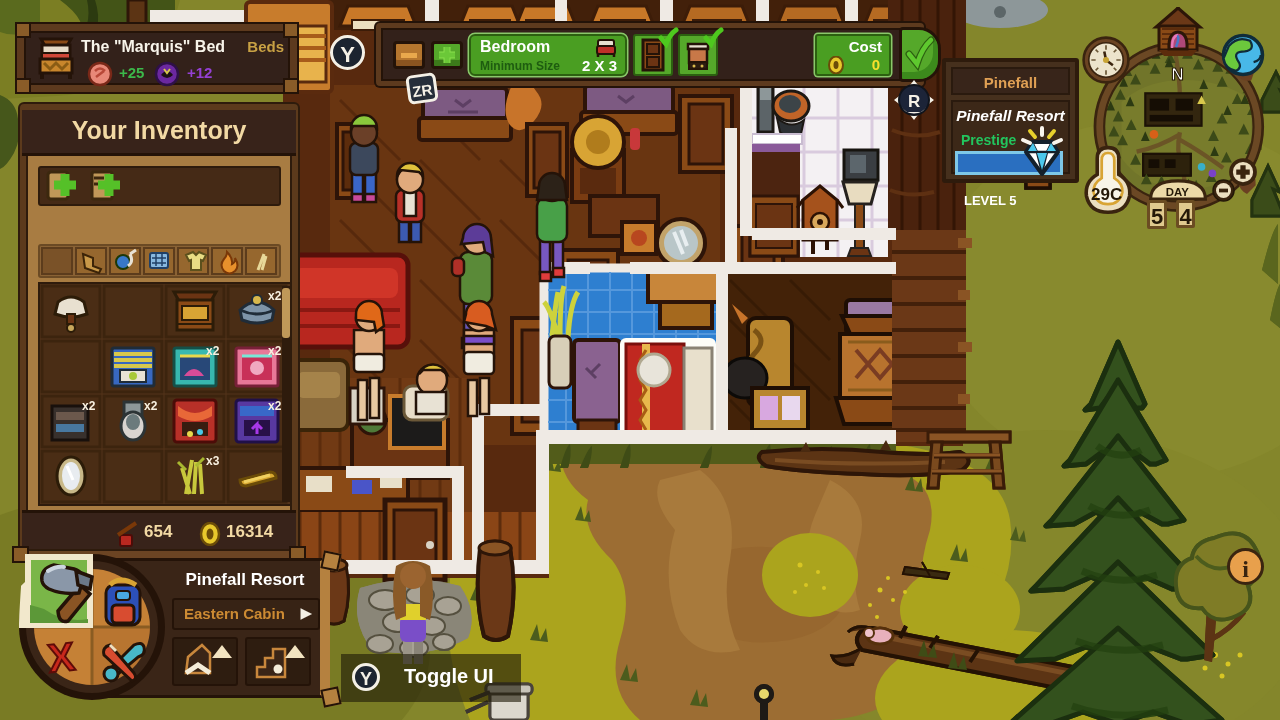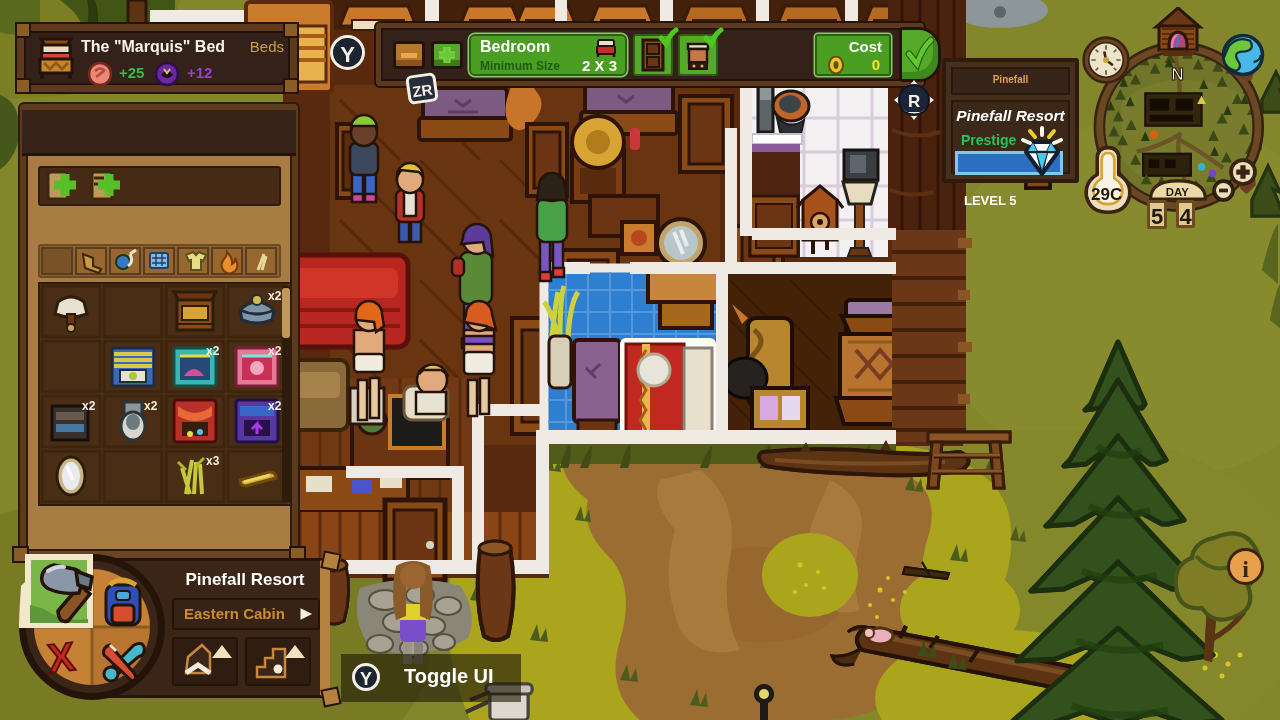--- a/index.html
+++ b/index.html
@@ -787,20 +787,21 @@
       <path d="M419,374 a15 15 0 0 1 28,0 l-6,-4 -18,0 z" fill="#e0c23c" stroke="#241308" stroke-width="2.5"></path>
       <rect x="416" y="392" width="30" height="22" fill="#e8e2d4" stroke="#241308" stroke-width="2.5"></rect>
     </g>
   </g>
 </svg>
 
 <div class="abs" style="left:20px;top:104px;width:278px;height:454px;background:#a87c42;border:6px solid #5c3a1c;border-radius:4px;box-shadow:0 0 0 2px #2e1b0c, inset 0 0 0 2px #2e1b0c;">
 
   <div class="abs" style="left:-4px;top:0px;width:274px;height:46px;background:#38231a;border-bottom:3px solid #241308;"></div>
 
+  <div class="abs" style="left:0;top:6px;width:266px;text-align:center;color:#f2d9a4;font-size:25px;font-weight:bold;">Your Inventory</div>
 
   <div class="abs" style="left:12px;top:56px;width:243px;height:40px;background:#452a16;border:2px solid #2e1b0c;border-radius:3px;">
     <svg width="239" height="36" viewBox="0 0 239 36">
       <g>
         <rect x="8" y="4" width="20" height="27" rx="3" fill="#c09858" stroke="#3c280e" stroke-width="3"></rect>
         <path d="M14,17 h22 M25,6 v22" stroke="#55c028" stroke-width="9"></path>
         <rect x="52" y="4" width="20" height="27" rx="2" fill="#c09858" stroke="#3c280e" stroke-width="3"></rect>
         <path d="M54,10 h10 M54,16 h7" stroke="#3c280e" stroke-width="3"></path>
         <path d="M58,17 h22 M69,6 v22" stroke="#55c028" stroke-width="9"></path>
       </g>
@@ -945,20 +946,32 @@
       <g>
             <path d="M200,196 l30,-8 q6,0 6,6 l-30,8 q-6,0 -6,-6z" fill="#d8a830" stroke="#6b4c08" stroke-width="3"></path>
             <path d="M204,198 l26,-7" stroke="#f0d060" stroke-width="3"></path>
           </g>
 
       <rect x="242" y="2" width="8" height="216" fill="#2e1b0c"></rect>
       <rect x="242" y="4" width="8" height="50" rx="3" fill="#c09858"></rect>
     </svg>
   </div>
 
+  <div class="abs" style="left:-4px;top:400px;width:274px;height:42px;background:#38231a;border-top:3px solid #241308;">
+    <svg class="abs" width="26" height="30" viewBox="0 0 26 30" style="left:92px;top:6px;">
+      <rect x="6" y="16" width="12" height="11" rx="2" fill="#b82820" stroke="#4c0c08" stroke-width="2"></rect>
+      <path d="M4,16 l18,-12" stroke="#7a3808" stroke-width="4"></path>
+    </svg>
+    <span class="abs" style="left:122px;top:9px;color:#f2d9a4;font-size:17px;font-weight:bold;">654</span>
+    <svg class="abs" width="24" height="24" viewBox="0 0 24 24" style="left:176px;top:9px;">
+      <ellipse cx="12" cy="12" rx="9" ry="11" fill="#e8c82c" stroke="#6b4c08" stroke-width="2.5"></ellipse>
+      <ellipse cx="12" cy="12" rx="3.5" ry="5.5" fill="#6b4c08"></ellipse>
+    </svg>
+    <span class="abs" style="left:204px;top:9px;color:#f2d9a4;font-size:17px;font-weight:bold;">16314</span>
+  </div>
 </div>
 
 <div class="abs" style="left:16px;top:549px;width:286px;height:13px;background:#6b4423;border:2px solid #2e1b0c;border-radius:2px;"></div>
 <div class="abs" style="left:12px;top:546px;width:17px;height:17px;background:#8a5c28;border:2px solid #241308;"></div>
 <div class="abs" style="left:289px;top:546px;width:17px;height:17px;background:#8a5c28;border:2px solid #241308;"></div>
 
 <div class="abs" style="left:17px;top:24px;width:280px;height:68px;background:#33211a;border:7px solid #5d3a1e;border-radius:3px;box-shadow:0 0 0 2px #241308, inset 0 0 0 2px #241308;">
 
   <div class="abs" style="left:-9px;top:-9px;width:16px;height:16px;background:#8a5c28;border:2px solid #241308;"></div>
   <div class="abs" style="right:-9px;top:-9px;width:16px;height:16px;background:#8a5c28;border:2px solid #241308;"></div>
@@ -969,21 +982,21 @@
     <path d="M6,4 h30 l-4,7 h-22 z" fill="#8a4a16" stroke="#241308" stroke-width="3"></path>
     <rect x="7" y="10" width="28" height="12" fill="#e8dcc8" stroke="#241308" stroke-width="3"></rect>
     <rect x="7" y="18" width="28" height="8" fill="#d04838" stroke="#241308" stroke-width="2"></rect>
     <rect x="5" y="24" width="32" height="14" fill="#c8862c" stroke="#241308" stroke-width="3"></rect>
     <path d="M9,28 l6,6 6,-6 6,6 6,-6" stroke="#8a5c14" stroke-width="3" fill="none"></path>
     <path d="M7,38 v6 M35,38 v6" stroke="#241308" stroke-width="4"></path>
   </svg>
 
   <span class="abs" style="left:57px;top:7px;color:#f8f4ea;font-size:16px;font-weight:bold;">The "Marquis" Bed</span>
 
-  <span class="abs" style="right:6px;top:7px;color:#c8a144;font-size:15px;font-weight:normal;">Beds</span>
+  <span class="abs" style="right:6px;top:7px;color:#c8a144;font-size:15px;font-weight:bold;">Beds</span>
 
   <svg class="abs" width="26" height="26" viewBox="0 0 26 26" style="left:63px;top:30px;">
     <circle cx="13" cy="13" r="11" fill="#e88878" stroke="#7a2818" stroke-width="2.5"></circle>
     <path d="M8,10 q5,-5 10,0 M9,16 l8,-6" stroke="#b84838" stroke-width="2.5" fill="none"></path>
   </svg>
   <span class="abs" style="left:95px;top:33px;color:#3cb84a;font-size:15px;font-weight:bold;">+25</span>
 
   <svg class="abs" width="26" height="26" viewBox="0 0 26 26" style="left:130px;top:30px;">
     <circle cx="13" cy="13" r="11" fill="#6b28a0 " stroke="#2e1048" stroke-width="2.5"></circle>
     <path d="M7,14 q6,-8 12,0 q-6,6 -12,0z" fill="#1c1014"></path>
@@ -1065,21 +1078,21 @@
   <path d="M22,2 l7,9 h-14 z M22,42 l7,-9 h-14 z M2,22 l9,7 v-14 z M42,22 l-9,7 v-14 z" fill="#f4f0e6"></path>
   <circle cx="22" cy="22" r="15" fill="#1c2438"></circle>
   <path d="M9,28 a15,15 0 0 0 26,0 l-4,6 h-18 z" fill="#f4f0e6"></path>
   <circle cx="22" cy="22" r="15" fill="none" stroke="#10141c" stroke-width="2"></circle>
   <text x="16" y="29" font-size="17" font-weight="bold" fill="#f4f0e6" font-family="Liberation Sans">R</text>
 </svg>
 
 <div class="abs" style="left:942px;top:58px;width:137px;height:125px;background:#46301d;border:4px solid #2e1b0c;border-radius:3px;">
 
   <div class="abs" style="left:5px;top:5px;width:119px;height:28px;background:#38251a;border:2px solid #2a1a0e;">
-    <div style="text-align:center;color:#e0a054;font-size:10px;font-weight:bold;padding-top:5px;">Pinefall</div>
+    <div style="text-align:center;color:#e0a054;font-size:15px;font-weight:bold;padding-top:5px;">Pinefall</div>
   </div>
 
   <div class="abs" style="left:5px;top:38px;width:119px;height:74px;background:#3c2818;border:2px solid #2a1a0e;">
     <div style="text-align:center;color:#ffffff;font-size:15.5px;font-weight:bold;font-style:italic;padding-top:5px;">Pinefall Resort</div>
 
     <div style="color:#22c55e;font-size:14px;font-weight:bold;padding:7px 0 0 8px;">Prestige</div>
   </div>
 
   <div class="abs" style="left:9px;top:89px;width:108px;height:24px;background:#2a6fc0;border:3px solid #7ec8e8;">
     <span style="position:absolute;left:6px;top:3px;color:#ffffff;font-size:13px;font-weight:bold;margin-top:36px;">LEVEL 5</span>

